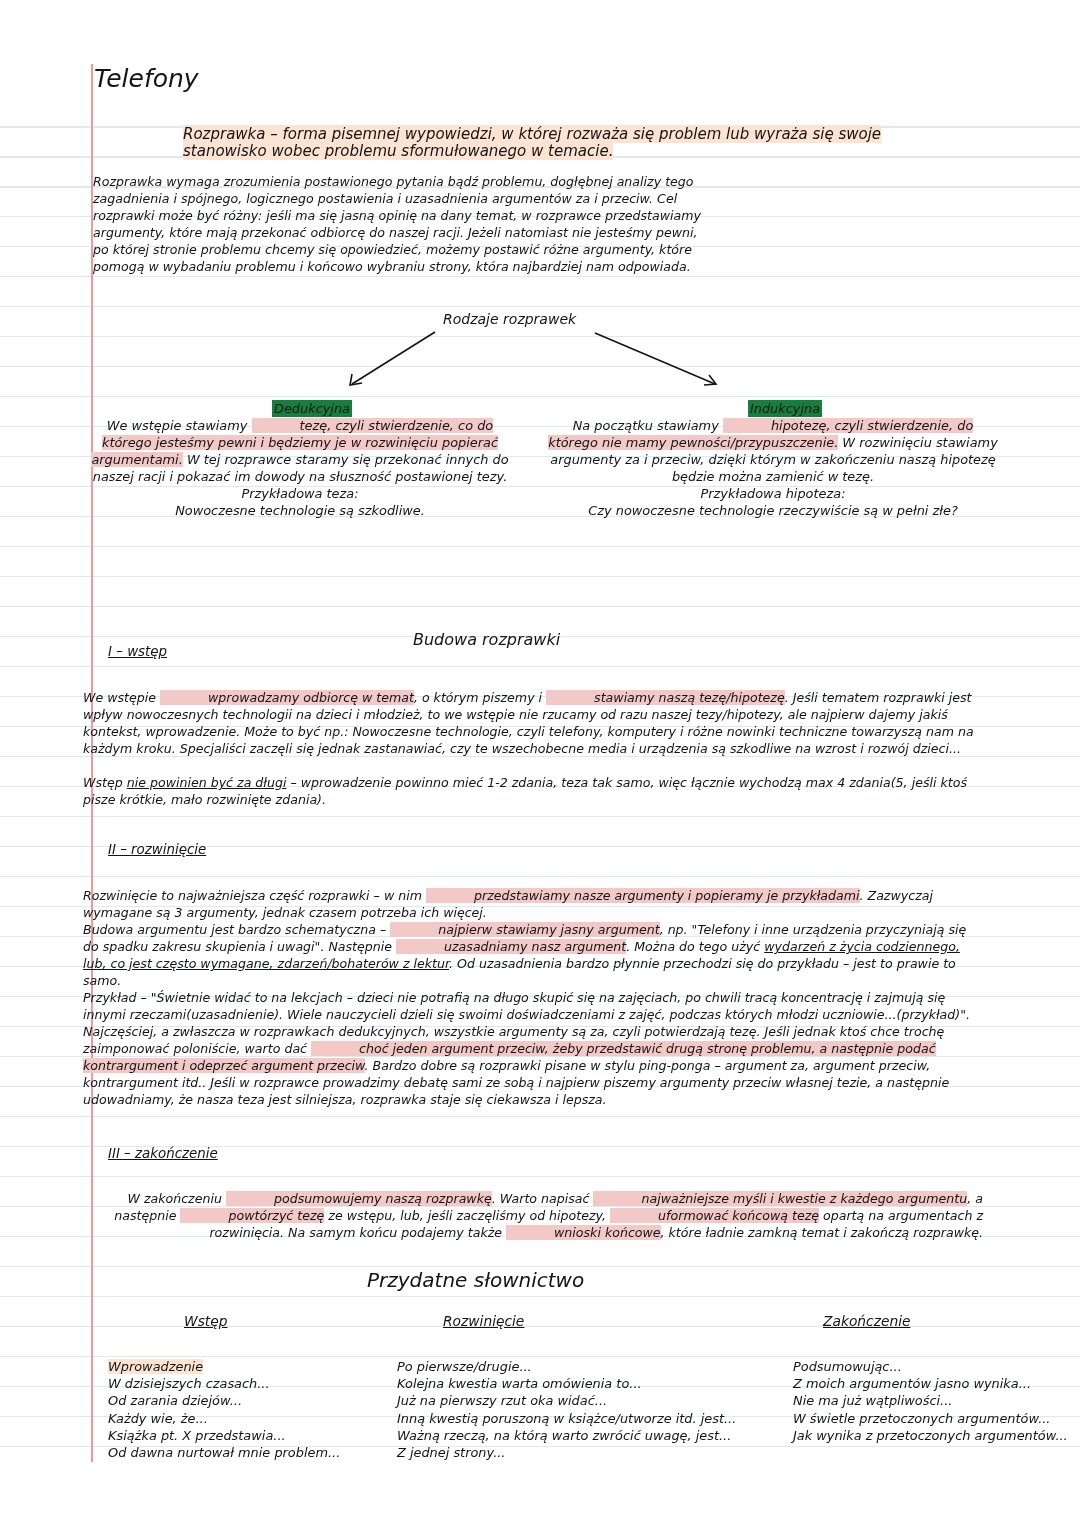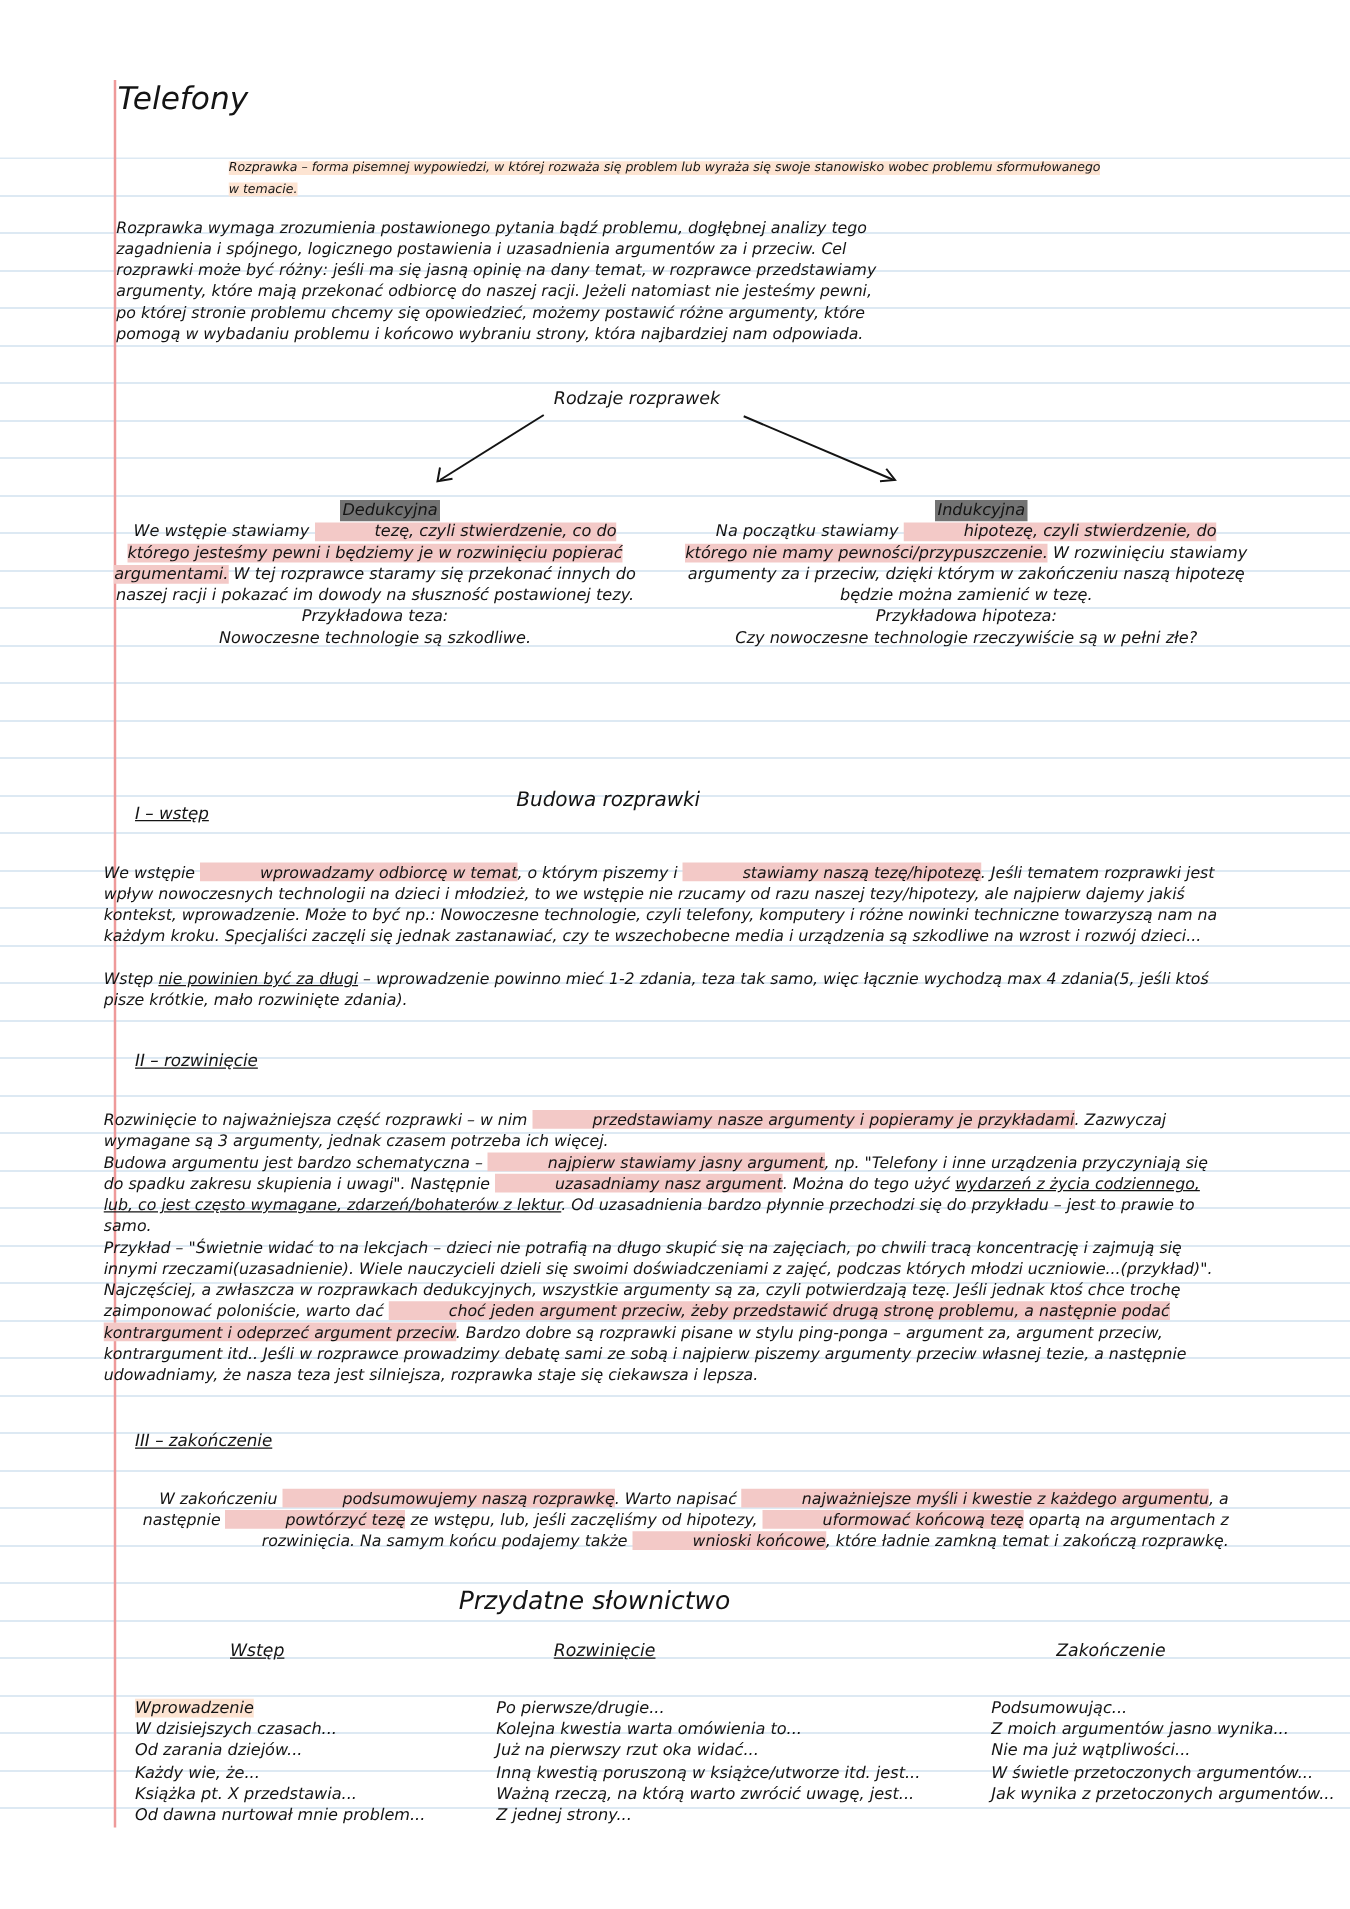--- a/index.html
+++ b/index.html
@@ -17,48 +17,48 @@
   .margin-line {
     position: absolute; left: 91px; top: 64px; width: 1.5px; height: 1398px;
     background: #ee9a9a;
   }
   .abs { position: absolute; font-style: italic; }
   .hl { background: #f3c9c7; padding-left: 48px; }
   .hl-peach { background: #fde4d2; }
   .u { text-decoration: underline; }
 
   .title { left: 94px; top: 64px; font-size: 25px; }
-  .def { left: 183px; top: 126px; width: 700px; font-size: 10px; line-height: 17px; }
+  .def { left: 183px; top: 126px; width: 700px; font-size: 15px; line-height: 17px; }
   .def span { background: #fde4d2; }
   .intro { left: 93px; top: 173px; width: 610px; font-size: 12.6px; line-height: 17px; }
 
   .types-title { left: 443px; top: 311px; font-size: 14px; }
   svg.arrows { position: absolute; left: 340px; top: 328px; }
 
   .col-block { font-size: 12.9px; line-height: 17px; text-align: center; }
   .ded { left: 90px; top: 400px; width: 420px; }
   .ind { left: 548px; top: 400px; width: 450px; }
-  .col-head { display: inline-block; background: #737373; padding: 0 2px; margin-left: 24px; }
+  .col-head { display: inline-block; background: #15803d; padding: 0 2px; margin-left: 24px; }
 
   .section-title { left: 413px; top: 630px; font-size: 16px; text-align: right; }
   .sub { font-size: 13.4px; text-decoration: underline; }
   .sub1 { left: 108px; top: 644px; }
   .sub2 { left: 108px; top: 842px; }
   .sub3 { left: 108px; top: 1146px; }
 
   .para { left: 83px; width: 900px; font-size: 12.6px; line-height: 17px; }
   .p1 { top: 689px; }
   .p2 { top: 887px; }
   .p3 { top: 1190px; text-align: right; }
 
   .vocab-title { left: 367px; top: 1268px; font-size: 20px; }
   .vhead { font-size: 13.8px; top: 1313px; }
   .vh1 { left: 184px; text-decoration: underline; }
   .vh2 { left: 443px; text-decoration: underline; }
-  .vh3 { left: 845px; }
+  .vh3 { left: 823px; text-decoration: underline; }
   .vlist { top: 1358px; font-size: 12.9px; line-height: 17.2px; list-style: none; margin: 0; padding: 0; }
   .vl1 { left: 108px; }
   .vl2 { left: 397px; }
   .vl3 { left: 793px; }
   .vlist li { white-space: nowrap; }
 </style>
 </head>
 <body>
 
 <div class="ruled"></div>

